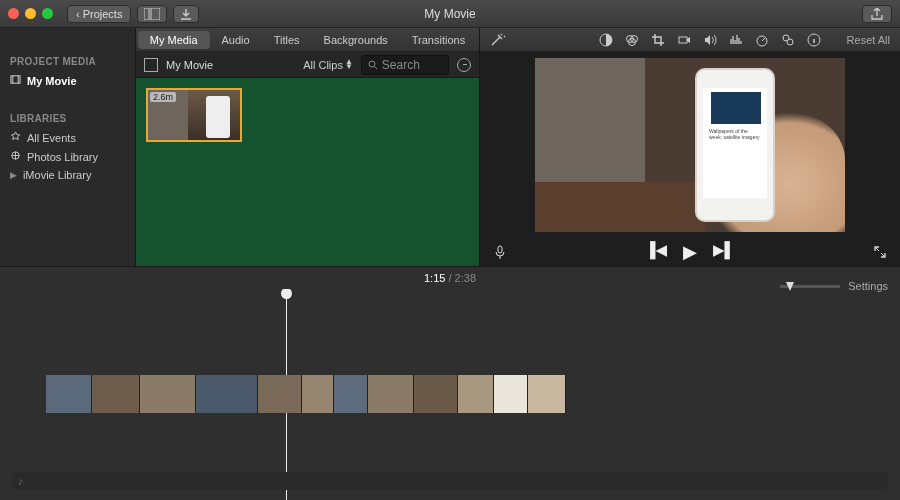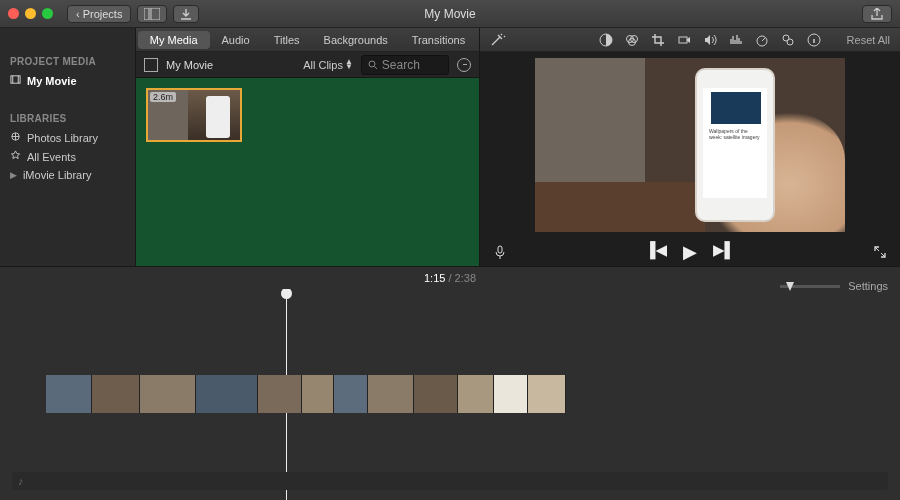--- a/index.html
+++ b/index.html
@@ -108,33 +108,33 @@
             <rect x="1" y="2" width="10" height="8" fill="none" stroke="#ddd"></rect>
             <path d="M3 2v8M9 2v8" stroke="#ddd"></path>
           </svg>
       </span>
       <span>My Movie</span>
     </div>
     <div class="sb-head" style="margin-top:19px">LIBRARIES</div>
     <div class="sb-item">
       <span>
         <svg class="sb-ic" viewBox="0 0 12 12">
-            <circle cx="6" cy="6" r="4" fill="none" stroke="#ccc"></circle>
-            <path d="M6 2v8M2 6h8" stroke="#ccc"></path>
+            <path d="M6 1l1.5 3 3 .3-2.3 2 .7 3L6 7.8 3.1 9.3l.7-3L1.5 4.3l3-.3z" fill="none" stroke="#ccc"></path>
           </svg>
       </span>
-      <span>Photos Library</span>
+      <span>All Events</span>
     </div>
     <div class="sb-item">
       <span>
         <svg class="sb-ic" viewBox="0 0 12 12">
-            <path d="M6 1l1.5 3 3 .3-2.3 2 .7 3L6 7.8 3.1 9.3l.7-3L1.5 4.3l3-.3z" fill="none" stroke="#ccc"></path>
+            <circle cx="6" cy="6" r="4" fill="none" stroke="#ccc"></circle>
+            <path d="M6 2v8M2 6h8" stroke="#ccc"></path>
           </svg>
       </span>
-      <span>All Events</span>
+      <span>Photos Library</span>
     </div>
     <div class="sb-item">
       <span style="font-size:9px;color:#888">▶</span>
       <span>iMovie Library</span>
     </div>
   </div>
 
   <div class="browser">
     <div class="tabs">
       <div class="tab active">My Media</div>

